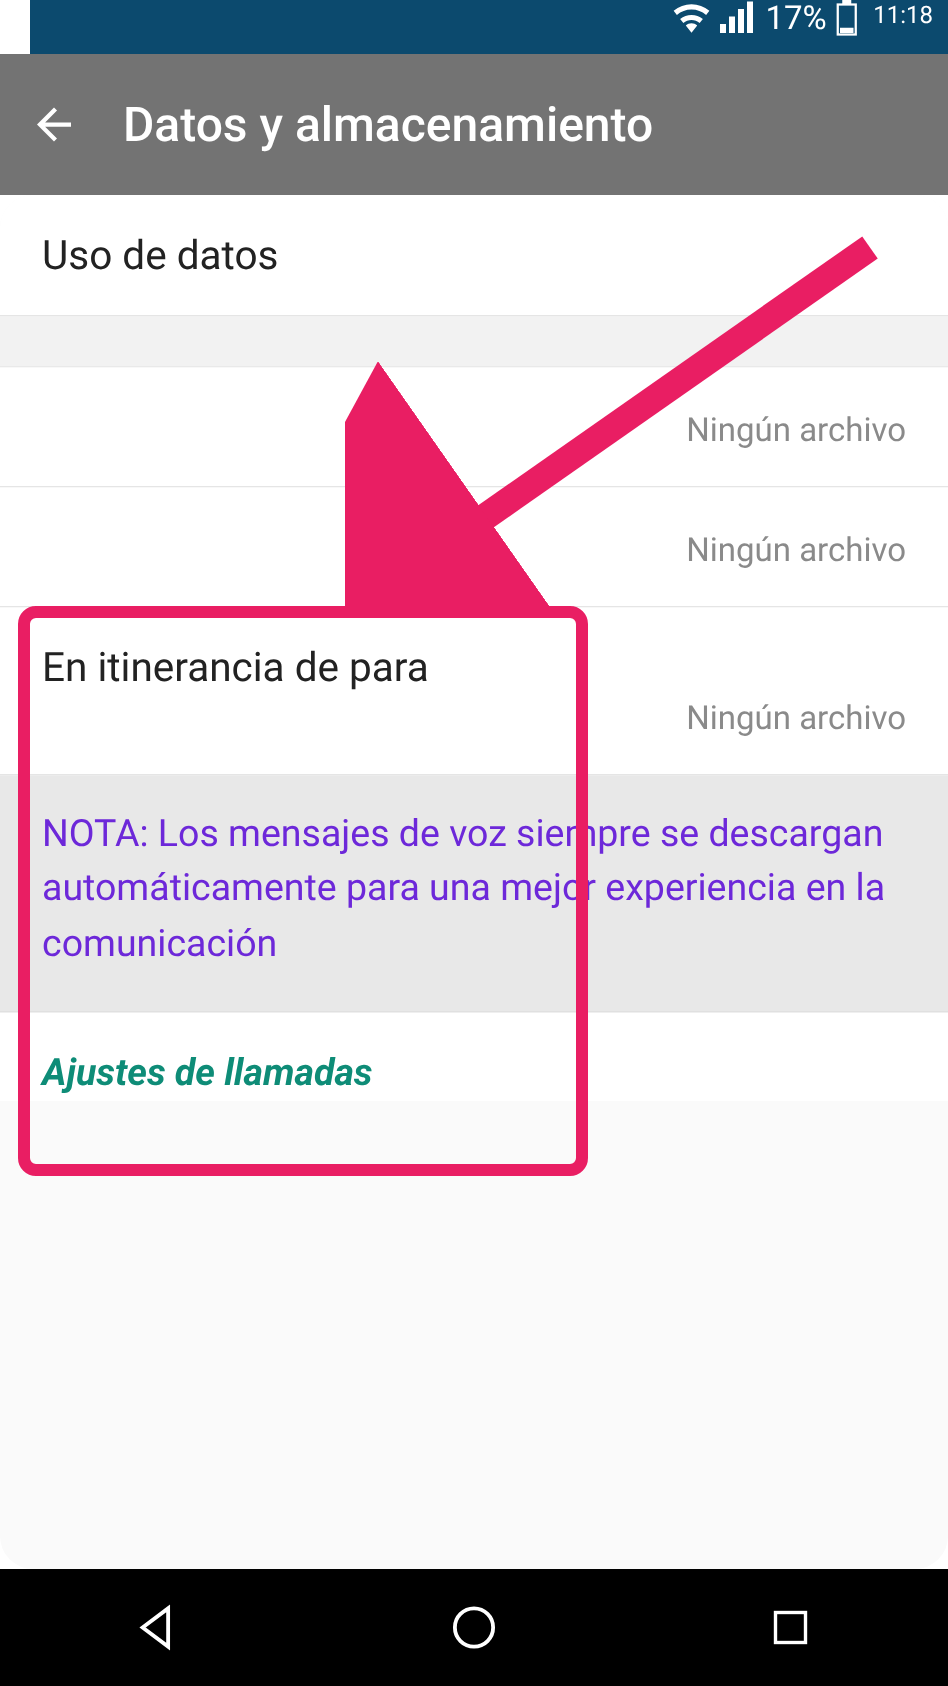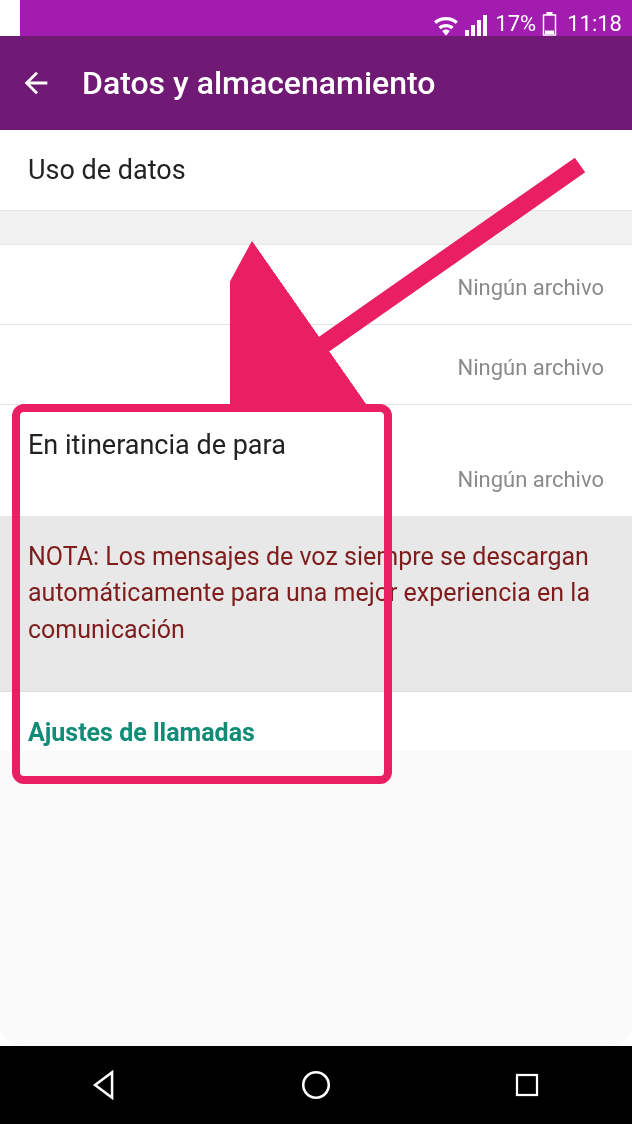--- a/index.html
+++ b/index.html
@@ -1,36 +1,36 @@
 <!DOCTYPE html>
 <html><head>
   <meta charset="utf-8">
   <style>
     * { margin: 0; padding: 0; box-sizing: border-box; }
     html, body { width: 632px; height: 1124px; font-family: Roboto, Arial, sans-serif; background: #fff; overflow: hidden; }
 
     .status-bar {
       height: 36px;
-      background: #a21caf;
+      background: #0c4a6e;
       color: #fff;
       display: flex;
       justify-content: flex-end;
-      align-items: flex-end;
+      align-items: flex-start;
       padding: 0 10px;
       font-size: 22px;
       gap: 6px;
       margin-left: 20px;
     }
     .status-bar .battery-pct { font-size: 22px; }
-    .status-bar .time { font-size: 22px; margin-left: 4px; }
+    .status-bar .time { font-size: 16px; margin-left: 4px; }
     .sb-icon { display: inline-flex; align-items: center; }
 
     .app-bar {
       height: 94px;
-      background: #701a75;
+      background: #737373;
       color: #fff;
       display: flex;
       align-items: center;
       padding: 0 18px;
       gap: 28px;
     }
     .app-bar .back { width: 36px; height: 36px; display: flex; align-items: center; justify-content: center; }
     .app-bar .title { font-size: 32px; font-weight: 500; }
 
     .content { background: #fafafa; height: calc(1124px - 36px - 94px - 78px); overflow: hidden; position: relative; border-radius: 22px; }
@@ -66,29 +66,30 @@
 
     .arrow {
       position: absolute;
       left: 230px;
       top: 20px;
       pointer-events: none;
     }
 
     .note {
       background: #e8e8e8;
-      color: #7f1d1d;
+      color: #6d28d9;
       font-size: 25px;
       line-height: 1.45;
-      padding: 22px 28px 43px 28px;
+      padding: 22px 28px 26px 28px;
     }
 
     .section-header.secondary {
       border-top: 1px solid #e0e0e0;
       padding: 26px 28px 4px 28px;
+      font-style: italic;
     }
 
     .nav-bar {
       height: 78px;
       background: #000;
       display: flex;
       justify-content: space-around;
       align-items: center;
     }
     .nav-btn { width: 44px; height: 44px; display: flex; align-items: center; justify-content: center; }

